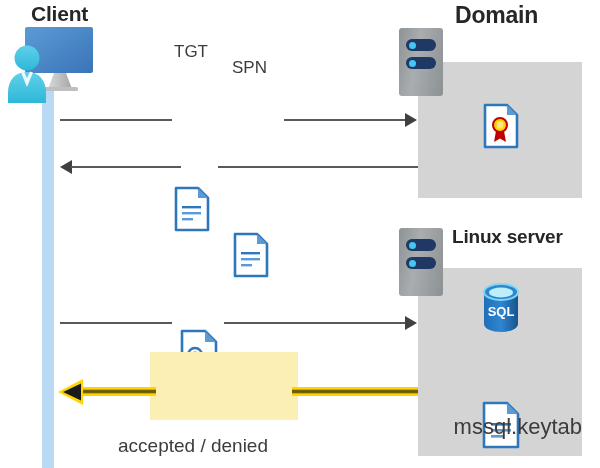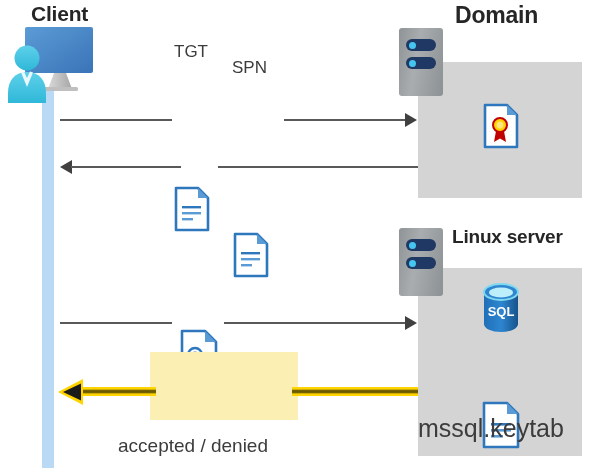--- a/index.html
+++ b/index.html
@@ -56,22 +56,22 @@
   
   .doc{position:relative;}
   .doc svg{display:block;}
 
   
   .smalllabel{font-size:17px;color:#3c3c3c;}
   #tgt-label{left:174px;top:42px;}
   #spn-label{left:232px;top:58px;}
 
   #keytab-label{
-    left:418px;top:414px;width:164px;text-align:left;
-    font-size:25px;color:#3c3c3c;
+    left:418px;top:414px;width:164px;text-align:right;
+    font-size:22px;color:#3c3c3c;
   }
   #verdict-label{
     left:118px;top:435px;width:260px;text-align:left;
     font-size:19px;color:#3c3c3c;
   }
 
   
   .fline{height:2px;background:#595959;}
   .arrowR{
     width:0;height:0;

